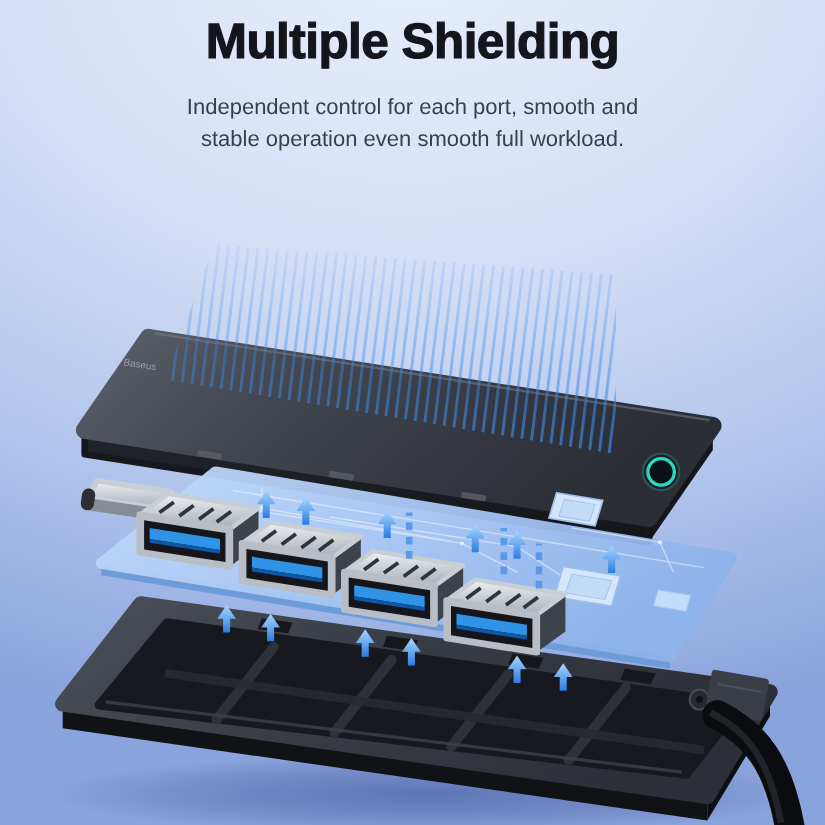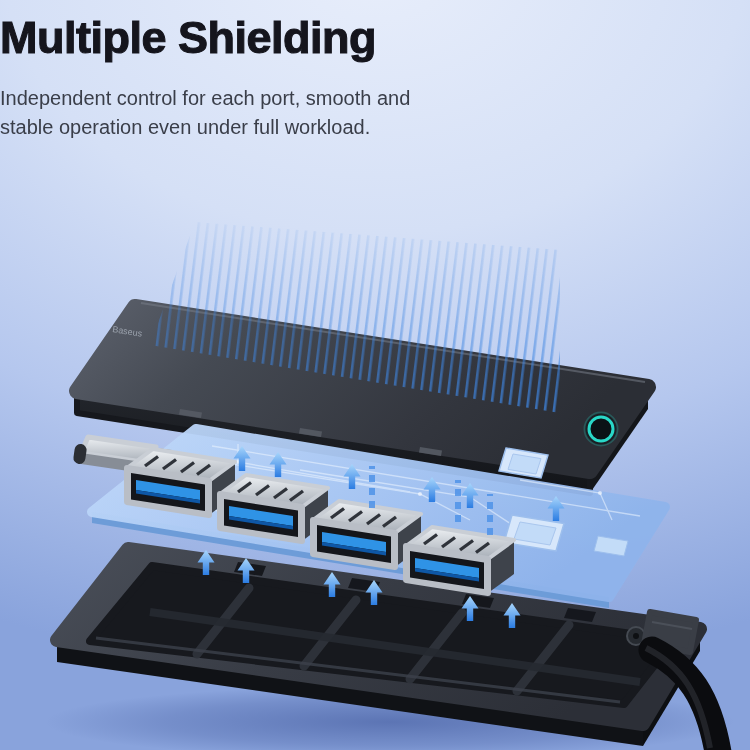--- a/index.html
+++ b/index.html
@@ -6,21 +6,21 @@
   html,body { width:750px; height:750px; }
   body {
     position:relative;
     overflow:hidden;
     font-family:"Liberation Sans", sans-serif;
     background: radial-gradient(130% 95% at 50% -5%,
       #e8eefb 0%, #d5e0f6 38%, #b5c7ee 68%, #89a3dc 100%);
   }
   .stage { position:absolute; inset:0; }
   svg.scene { position:absolute; left:0; top:0; display:block; }
-  header { position:absolute; top:10px; left:0; right:0; text-align:left; z-index:2; }
+  header { position:absolute; top:10px; left:0; right:0; text-align:center; z-index:2; }
   h1 {
     font-size:45px; font-weight:700; color:#15151d;
     line-height:1.24; letter-spacing:-0.5px;
     -webkit-text-stroke:1.1px #15151d;
   }
   h1 span { display:block; }
   .subtitle {
     margin-top:18px; font-size:20px; font-weight:400;
     color:#3a3e49; line-height:1.45;
   }
@@ -217,17 +217,17 @@
       <use href="#arrowUp" x="556" y="512"></use>
     </g>
   </svg>
 
   <header>
     <h1>
       <span>Multiple Shielding</span>
     </h1>
     <p class="subtitle">
       <span>Independent control for each port, smooth and</span>
-      <span>stable operation even under full workload.</span>
+      <span>stable operation even smooth full workload.</span>
     </p>
   </header>
 
 </div>
 
 </body></html>

